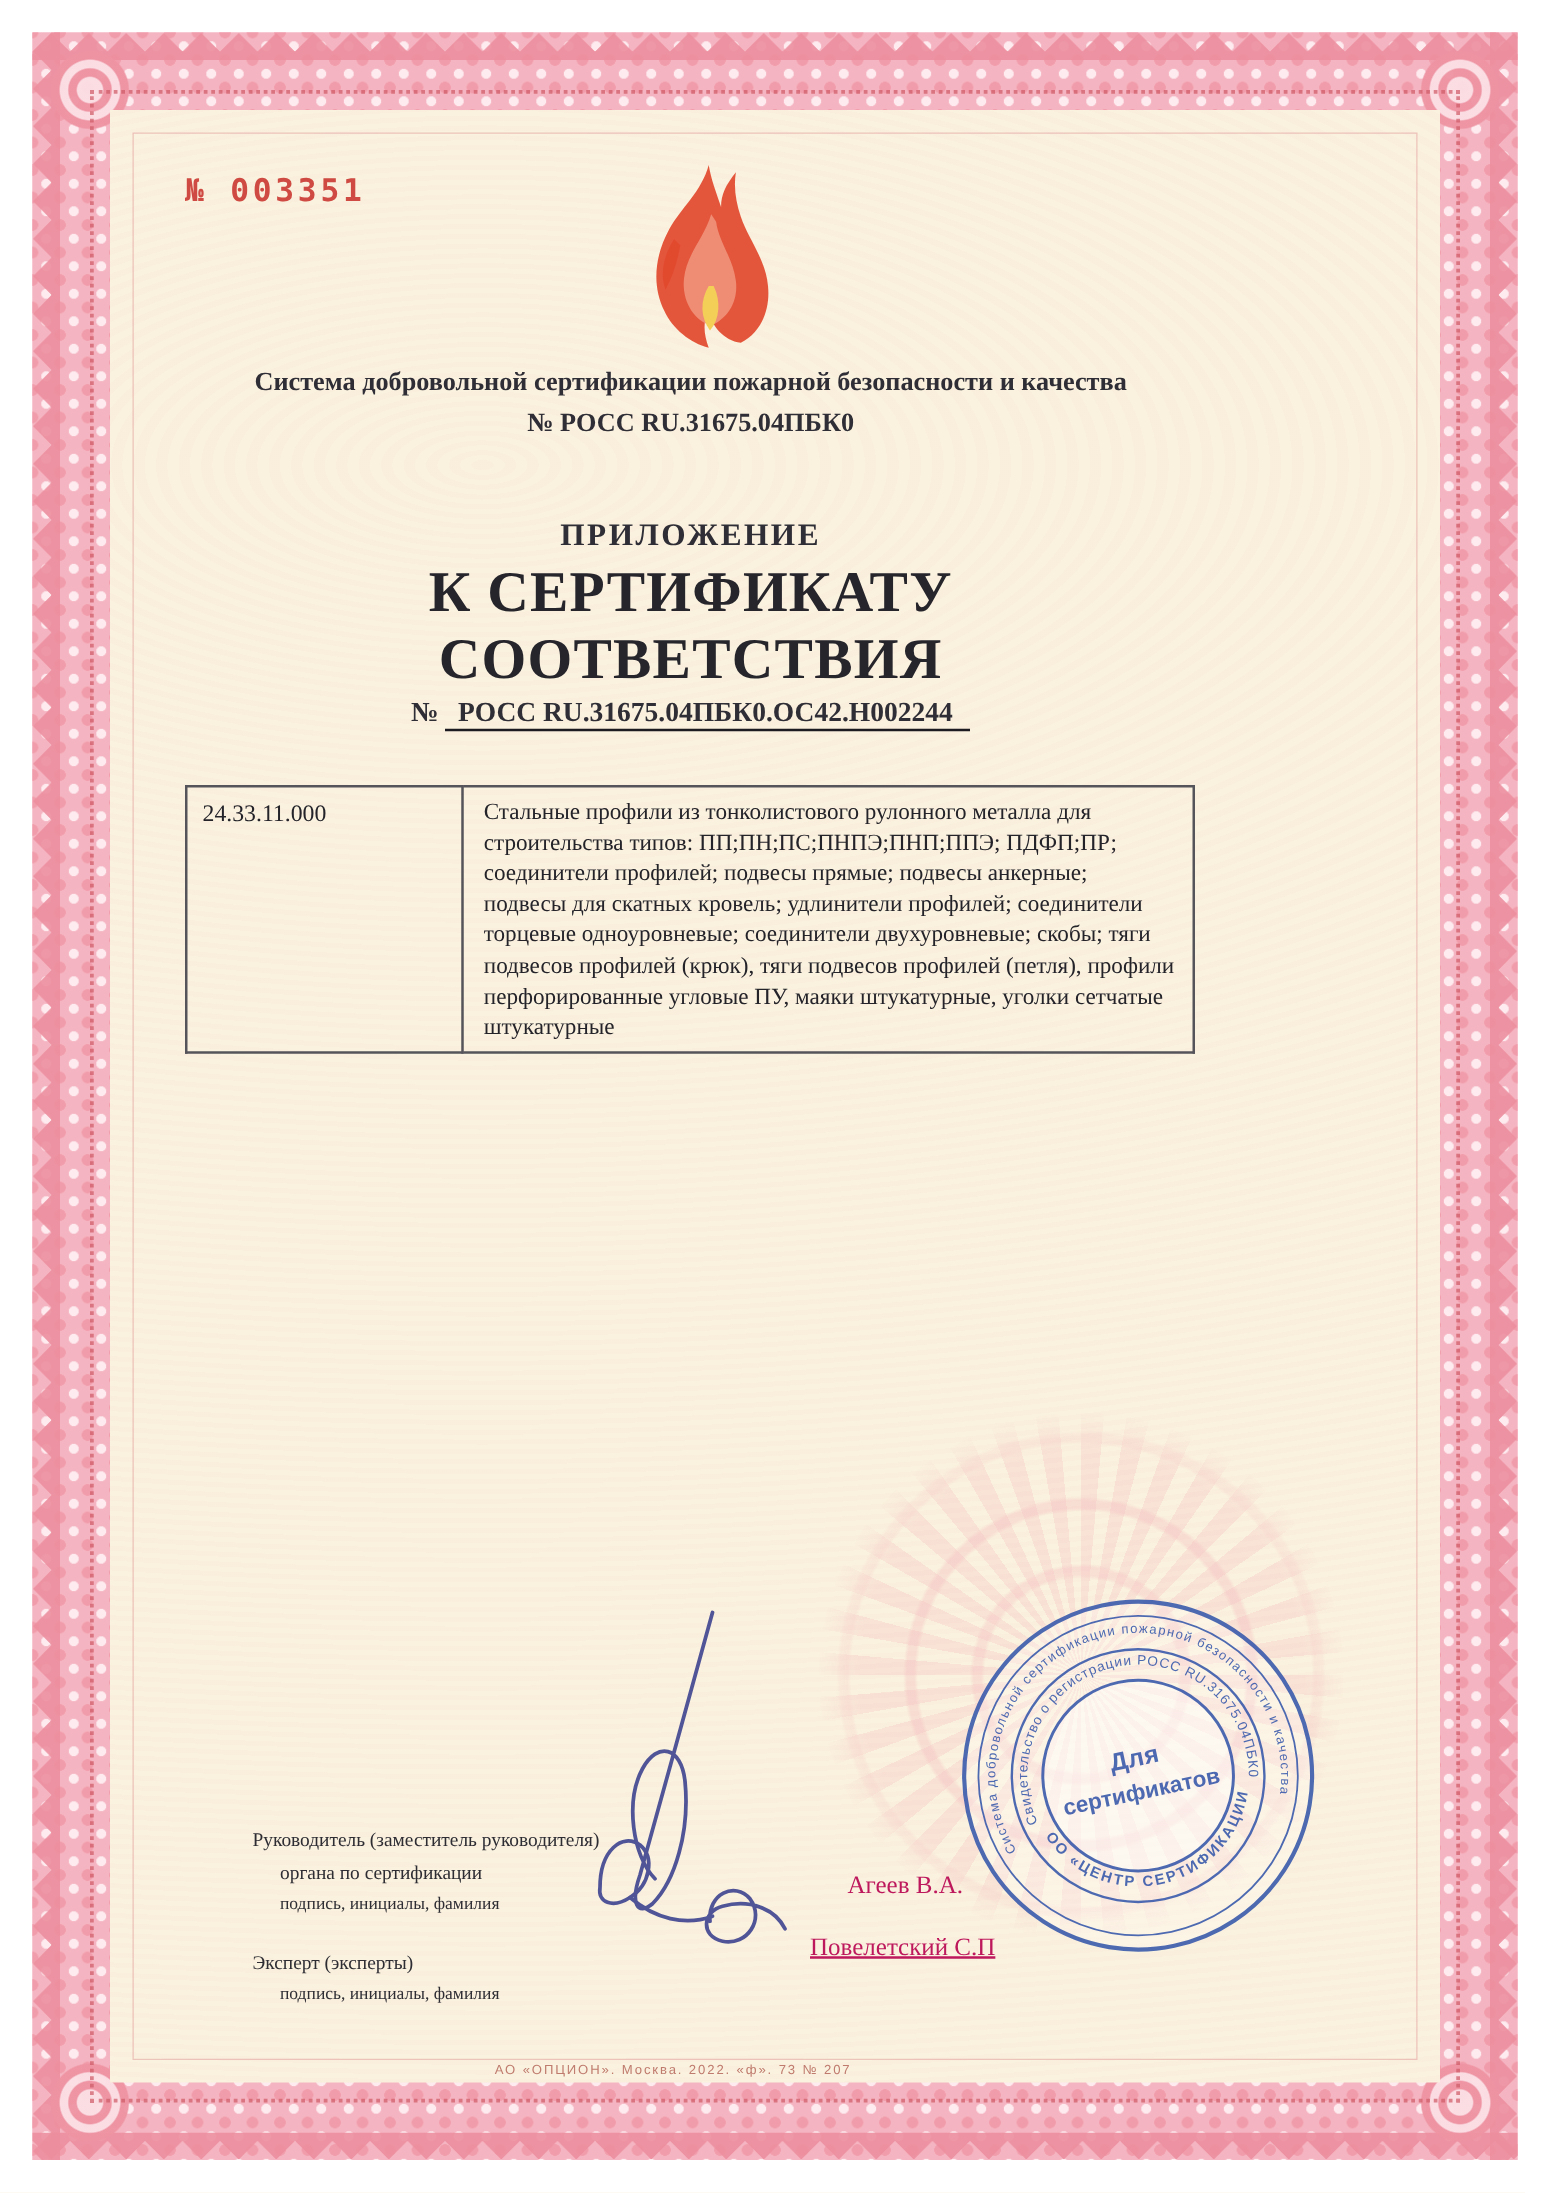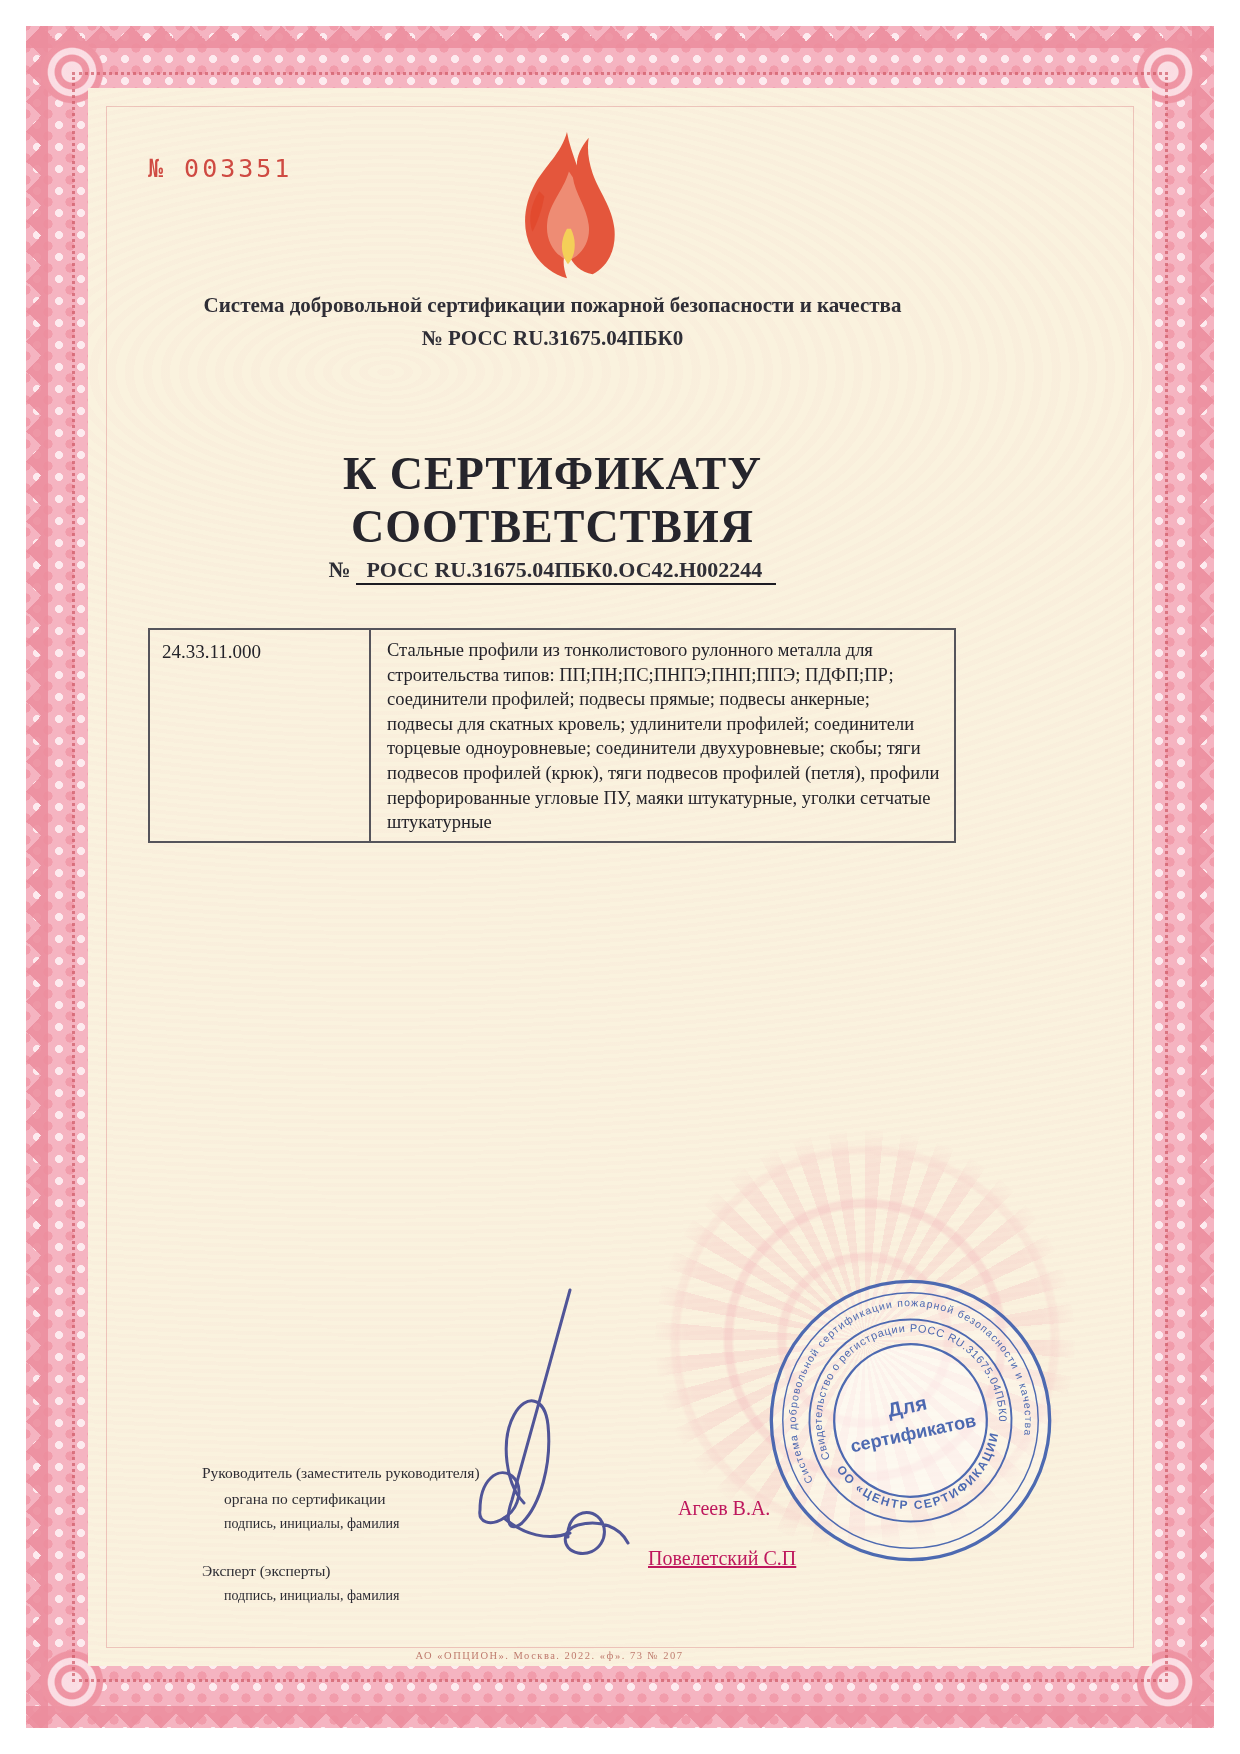--- a/index.html
+++ b/index.html
@@ -29,21 +29,21 @@
   .m-bl{left:28px;bottom:28px;} .m-br{right:28px;bottom:28px;}
 
   
   .paper{position:absolute;inset:88px;background:
       repeating-radial-gradient(ellipse 160px 70px at 28% 18%, rgba(238,178,188,.05) 0 9px, transparent 9px 18px),
       #faf2de;}
   .frame-line{position:absolute;inset:106px;border:1px solid rgba(207,90,102,.3);pointer-events:none;}
 
   
   .serial{position:absolute;left:148px;top:138px;font-family:"DejaVu Sans Mono",monospace;
-    font-size:25px;font-weight:400;letter-spacing:3px;color:#cf4a42;margin-top:16px;}
+    font-size:25px;font-weight:700;letter-spacing:3px;color:#cf4a42;}
   .cline{position:absolute;left:145px;width:815px;text-align:center;color:#2f2e36;}
   .sys1{top:293px;font-size:21px;font-weight:bold;}
   .sys2{top:326px;font-size:21px;font-weight:bold;}
   .app1{top:415px;font-size:25px;font-weight:bold;letter-spacing:2px;}
   .app2{top:447px;font-size:46px;font-weight:bold;letter-spacing:1px;color:#26252c;}
   .certnum{top:557px;font-size:22px;font-weight:bold;}
   .certnum .num{border-bottom:2.5px solid #1c1b22;padding:0 14px 1px 10px;margin-top:20px;}
 
   
   table.products{position:absolute;left:148px;top:628px;width:808px;border-collapse:collapse;
@@ -79,22 +79,22 @@
   .stampsvg text{fill:#3b5cad;font-family:"Liberation Sans",sans-serif;}
   .ringtext{font-size:11px;letter-spacing:1.2px;}
   .ringtext2{font-size:11.5px;letter-spacing:.8px;}
   .ringtext3{font-size:12.5px;letter-spacing:2px;font-weight:bold;}
   .ctext{font-size:21px;font-weight:bold;letter-spacing:.5px;text-anchor:middle;}
   .ctext2{font-size:19px;font-weight:bold;text-anchor:middle;}
 
   .signsvg{position:absolute;left:420px;top:1275px;width:220px;height:320px;}
   .flamesvg{position:absolute;left:505px;top:126px;width:120px;height:168px;}
 
-  .fineprint{position:absolute;left:142px;top:1650px;width:815px;text-align:center;
-    font-family:Liberation Serif, serif;font-size:10.5px;letter-spacing:1.5px;color:#bf7b6e;}
+  .fineprint{position:absolute;left:131px;top:1650px;width:815px;text-align:center;
+    font-family:Liberation Sans, sans-serif;font-size:10.5px;letter-spacing:1.5px;color:#bf7b6e;}
 </style>
 </head>
 <body>
 
 <div class="page">
 
   <div class="band"></div>
   <div class="zz zz-top"></div>
   <div class="zz zz-bottom"></div>
   <div class="zz zz-left"></div>
@@ -114,20 +114,21 @@
     <path d="M62 6 C56 28 40 40 30 58 C18 80 16 104 26 124 C33 139 47 150 62 154
              C58 143 57 133 62 124 C64 136 74 148 88 150 C104 142 112 124 110 104
              C108 82 94 66 88 48 C84 36 82 24 84 12 C76 22 72 30 72 40 C68 28 64 18 62 6 Z" fill="#e2492e" opacity="0.92"></path>
     <path d="M34 66 C26 78 22 94 27 107 C32 98 37 84 39 71 Z" fill="#e2492e" opacity="0.92"></path>
     <path d="M64 46 C58 66 44 78 42 98 C40 116 50 132 64 136 C78 130 86 116 84 100 C82 82 70 68 68 52 Z" fill="#ee8f77" opacity="0.95"></path>
     <path d="M62 104 C55 116 55 129 63 140 C71 131 72 116 66 104 Z" fill="#f4cf58"></path>
   </svg>
 
   <div class="cline sys1">Система добровольной сертификации пожарной безопасности и качества</div>
   <div class="cline sys2">№ РОСС RU.31675.04ПБК0</div>
+  <div class="cline app1">ПРИЛОЖЕНИЕ</div>
   <div class="cline app2">К СЕРТИФИКАТУ СООТВЕТСТВИЯ</div>
   <div class="cline certnum">
     <span>№</span>
     <span class="num">РОСС RU.31675.04ПБК0.ОС42.Н002244</span>
   </div>
 
   <table class="products">
     <tbody>
     <tr class="data">
       <td class="c1">24.33.11.000</td>

